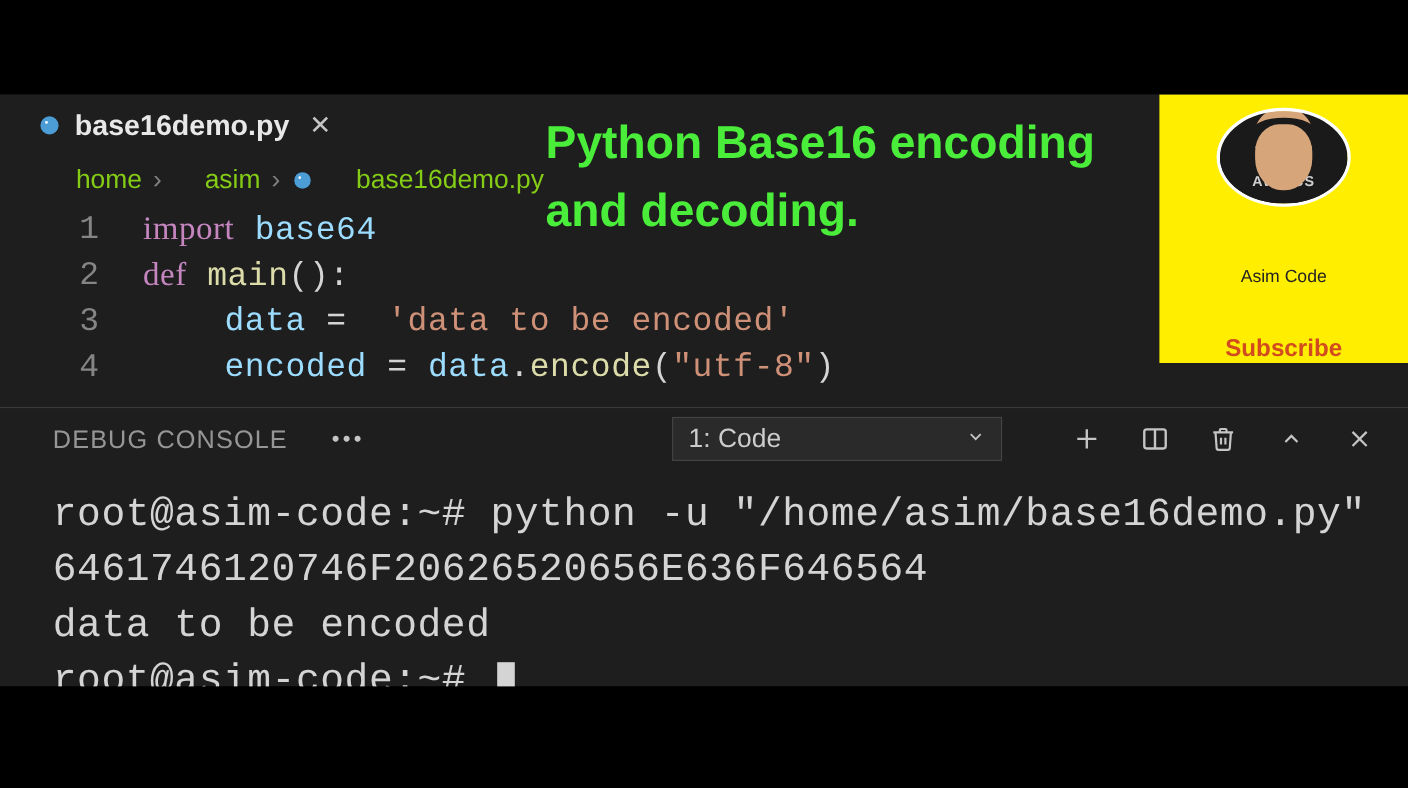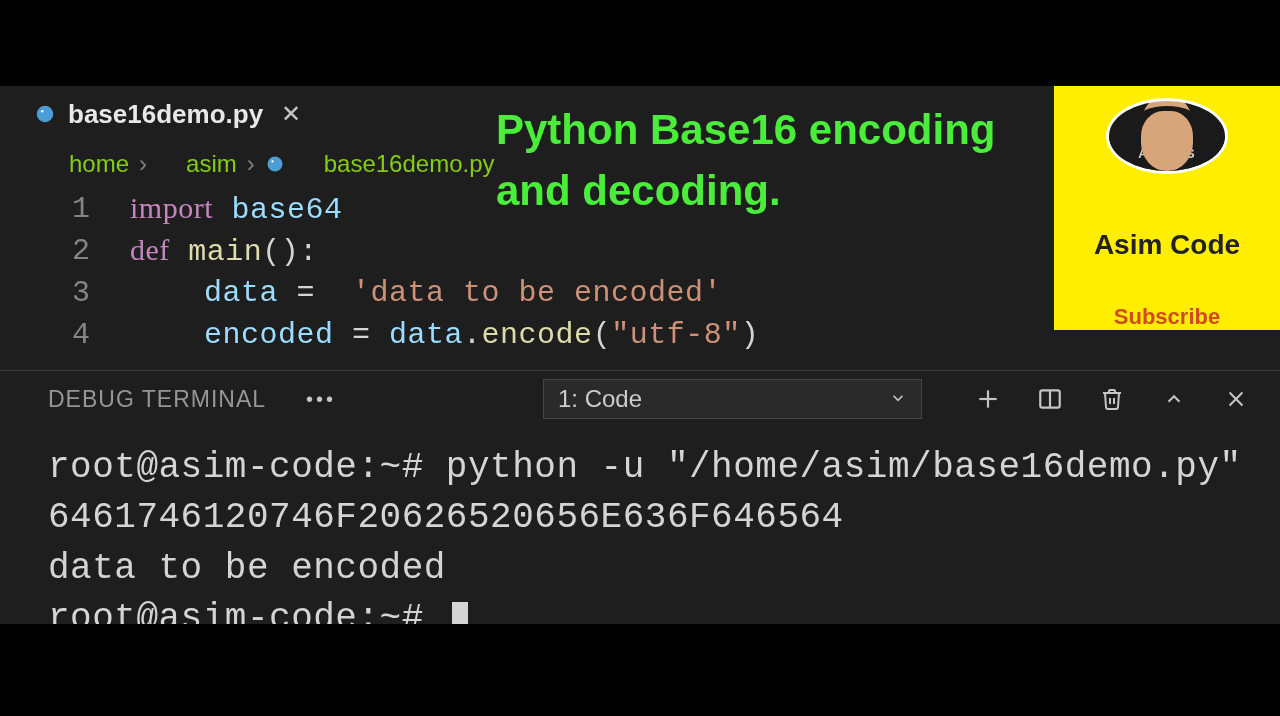--- a/index.html
+++ b/index.html
@@ -125,28 +125,28 @@
   color: #c5c5c5;
   font-size: 20px;
   letter-spacing: 3px;
   margin-left: 8px;
 }
 .panel-spacer { flex: 1; }
 .terminal-select {
   display: flex;
   align-items: center;
   justify-content: space-between;
-  width: 379px;
+  width: 300px;
   height: 40px;
   border: 1px solid #454545;
   background: #2a2a2a;
   color: #cccccc;
   padding: 0 14px;
   font-size: 24px;
-  margin-right: 20px;
+  margin-right: 31px;
 }
 .chev { color: #c5c5c5; }
 .panel-icons {
   display: flex;
   align-items: center;
   gap: 34px;
   color: #c5c5c5;
 }
 .panel-icon { cursor: pointer; display: flex; align-items: center; justify-content: center; width: 28px; height: 28px; }
 .terminal-output {
@@ -230,22 +230,22 @@
   top: 7%;
   left: 50%;
   transform: translateX(-50%);
   width: 60px;
   height: 26px;
   background: #1a1a1a;
   border-radius: 50% 50% 0 0;
 }
 .channel-name {
   color: #222;
-  font-size: 28px;
-  font-weight: 700;
+  font-size: 16px;
+  font-weight: 400;
   margin-top: 16px;
 }
 .subscribe {
   color: #d14b1f;
   font-size: 22px;
   font-weight: 600;
   margin-top: 4px;
 }
 </style>
 </head>
@@ -296,21 +296,21 @@
         <span class="code-content"><span class="plain">    </span><span class="id">data</span><span class="plain"> =  </span><span class="str">'data to be encoded'</span></span>
       </div>
       <div class="code-line">
         <span class="line-num">4</span>
         <span class="code-content"><span class="plain">    </span><span class="id">encoded</span><span class="plain"> = </span><span class="id">data</span><span class="punc">.</span><span class="fn">encode</span><span class="punc">(</span><span class="str">"utf-8"</span><span class="punc">)</span></span>
       </div>
     </div>
 
   <div class="terminal-panel">
     <div class="panel-tabs">
-      <span class="panel-tab">DEBUG TERMINAL</span>
+      <span class="panel-tab">DEBUG CONSOLE</span>
       <span class="panel-more">•••</span>
       <span class="panel-spacer"></span>
       <div class="terminal-select">
         <span>1: Code</span>
         <span class="chev">
           <svg width="18" height="18" viewBox="0 0 24 24" fill="none" stroke="#c5c5c5" stroke-width="2.2">
               <polyline points="6 9 12 15 18 9"></polyline>
             </svg>
         </span>
       </div>

